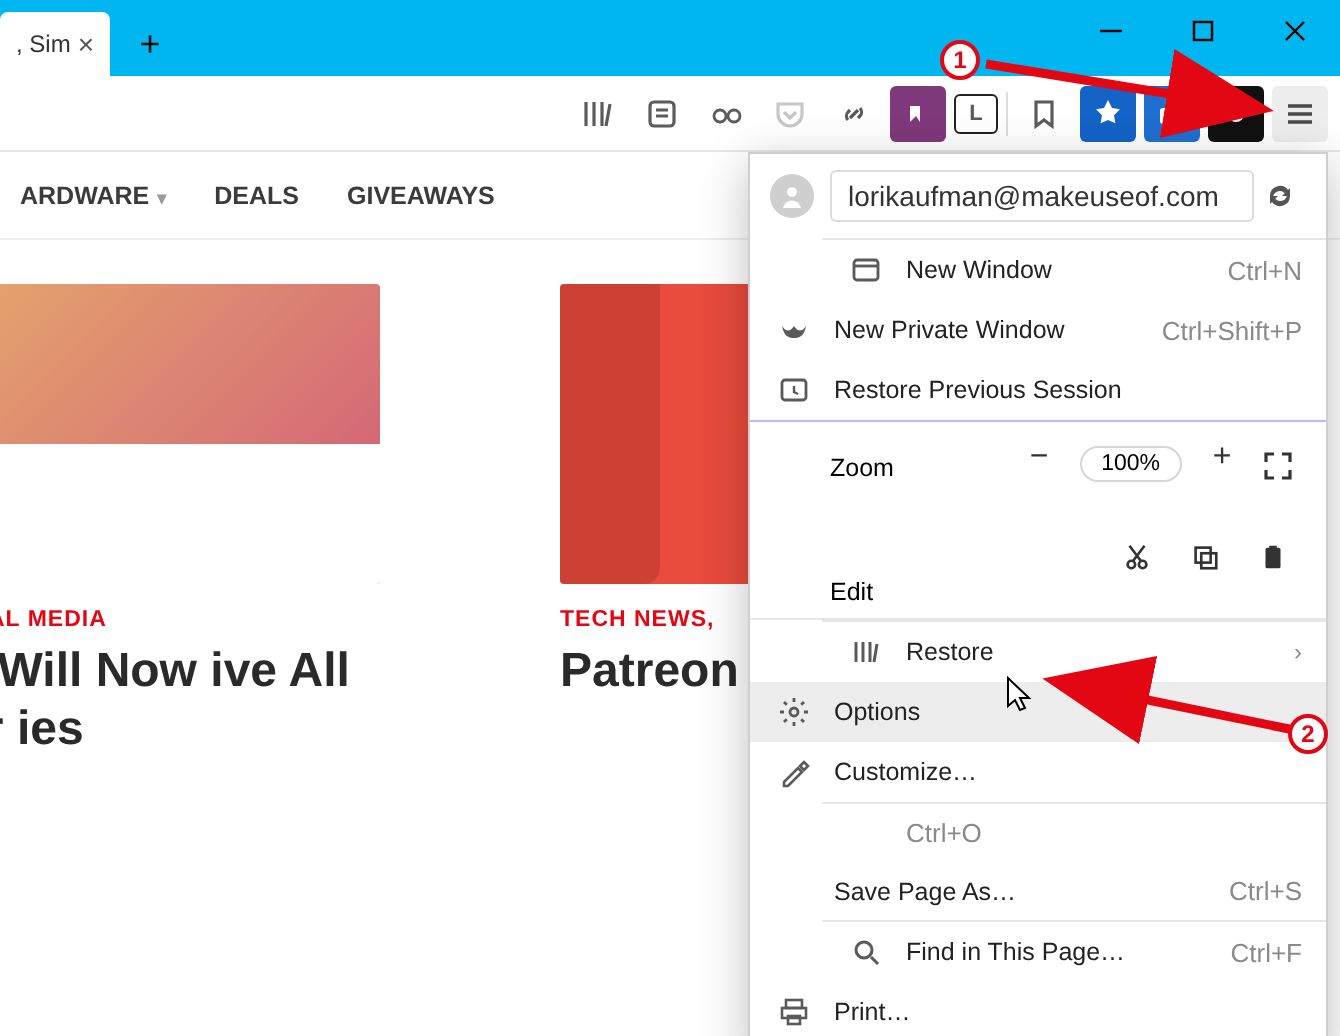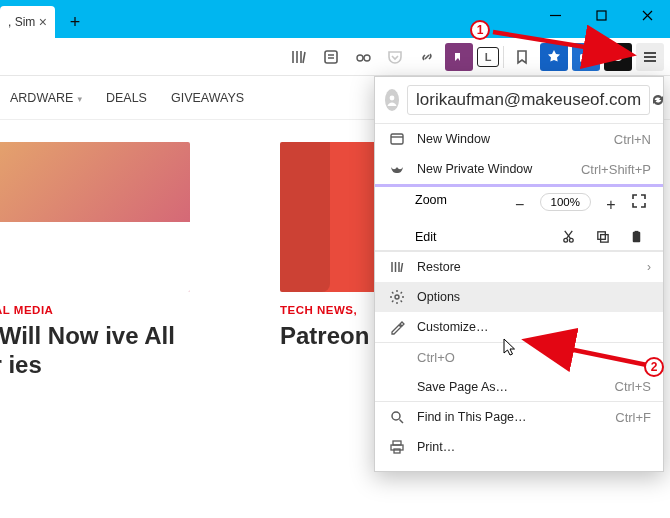--- a/index.html
+++ b/index.html
@@ -60,21 +60,21 @@
   .tbicon.lbox { border:1px solid #222; border-radius:3px; width:22px; height:20px; font-size:11px; font-weight:700; display:flex; align-items:center; justify-content:center;}
   .tbicon.bluestar { background:#1463c6; color:#fff; }
   .tbicon.cam { background:#1f6fd0; color:#fff; border-radius:3px;}
   .tbicon.dark { background:#111; color:#fff; border-radius:3px;}
   
   .nav {
     height: 44px;
     display:flex; align-items:center;
     padding: 0 10px;
     color:#3b3b3b;
-    font-size:12.5px; font-weight:400;
+    font-size:12.5px; font-weight:700;
     gap:24px;
     border-bottom:1px solid #eee;
   }
   .nav .item .chev { font-size:9px; color:#9a9a9a; margin-left:4px;}
   .appbadge {
     margin-left:auto;
     background:#000; color:#fff; border-radius:6px;
     height:34px; min-width:30px; display:flex; align-items:center; padding:0 8px;
   }
   .appbadge svg{width:20px;height:20px;fill:#fff;}
@@ -97,46 +97,46 @@
     position:absolute;
     top: 76px; right: 6px;
     width: 290px;
     background:#fff;
     border:1px solid #cfcfcf;
     box-shadow: 0 6px 22px rgba(0,0,0,.25);
     z-index:50;
     font-size:12.5px;
   }
   .mrow { display:flex; align-items:center; padding: 7px 12px; color:#222; }
-  .mrow.sep { border-top:1px solid #e7e7e7; }
+  .mrow.sep { border-top:1px solid #e7e7e7;margin-left:36px; }
   .mrow .ic { width:20px; display:flex; justify-content:center; margin-right:10px; color:#5a5a5a;}
   .mrow .ic svg { width:16px; height:16px; }
   .mrow .lbl { flex:1; }
   .mrow .sc { color:#8a8a8a; font-size:13px; }
   .mrow .chev { color:#8a8a8a; font-size:12px; }
   .mrow.hover { background:#ededed; }
   .account { padding:8px 10px; display:flex; align-items:center;}
   .avatar {
     width:22px; height:22px; border-radius:50%;
     background:#cfcfcf; display:flex; align-items:center; justify-content:center; color:#fff;
     margin-right:8px;
   }
   .avatar svg{width:14px;height:14px;}
   .account .email {
-    flex:1; font-size:17px; color:#333;
+    flex:1; font-size:14px; color:#333;
     border:1px solid #dcdcdc; padding:4px 8px; border-radius:3px;
   }
   .sync { width:26px; display:flex; align-items:center; justify-content:center; color:#555; }
-  .zoomrow { display:flex; align-items:flex-start; padding:6px 10px; border-top:3px solid #c4b5fd;}
+  .zoomrow { display:flex; align-items:flex-end; padding:6px 10px; border-top:1px solid #c4b5fd;}
   .zoomrow .lbl { width:56px; padding-left:30px;}
   .zoombtn { width:28px; height:24px; display:flex; align-items:center; justify-content:center; color:#333; font-size:16px;}
   .zoompct { border:1px solid #d6d6d6; border-radius:12px; padding:2px 10px; font-size:11.5px; margin:0 6px;}
   .fs { width:28px; display:flex; align-items:center; justify-content:center;}
   .editrow { display:flex; align-items:center; padding:6px 10px; border-bottom:1px solid #e7e7e7;}
-  .editrow .lbl { width:56px; padding-left:30px;}
+  .editrow .lbl { width:56px; padding-left:30px;margin-top:36px;}
   .editrow .ac { flex:1; }
   .editbtn { width:34px; display:flex; align-items:center; justify-content:center; color:#333;}
   .editbtn svg{width:15px;height:15px;}
   
   .ann { position:absolute; pointer-events:none; z-index:100; }
   .circ {
     width:20px; height:20px; border:2px solid #e30613; border-radius:50%;
     background:#fff; color:#e30613; font-weight:700; font-size:12px;
     display:flex; align-items:center; justify-content:center;
   }
@@ -293,20 +293,29 @@
     <span class="sc">Ctrl+N</span>
   </div>
   <div class="mrow">
     <span class="ic">
         <svg viewBox="0 0 16 16">
           <path d="M2 6c2 3 4 3 6 0 2 3 4 3 6 0-1 5-3 6-6 6s-5-1-6-6z" fill="currentColor"></path>
         </svg>
       </span>
     <span class="lbl">New Private Window</span>
     <span class="sc">Ctrl+Shift+P</span>
+  </div>
+  <div class="mrow">
+    <span class="ic">
+        <svg viewBox="0 0 16 16">
+          <rect x="2" y="3" width="12" height="10" rx="1.5" fill="none" stroke="currentColor" stroke-width="1.4"></rect>
+          <path d="M8 6v3l2 1" stroke="currentColor" stroke-width="1.2" fill="none"></path>
+        </svg>
+      </span>
+    <span class="lbl">Restore Previous Session</span>
   </div>
 
   <div class="zoomrow">
     <span class="lbl">Zoom</span>
     <span style="flex:1"></span>
     <span class="zoombtn">−</span>
     <span class="zoompct">100%</span>
     <span class="zoombtn">+</span>
     <span class="fs">
         <svg width="16" height="16" viewBox="0 0 16 16">

